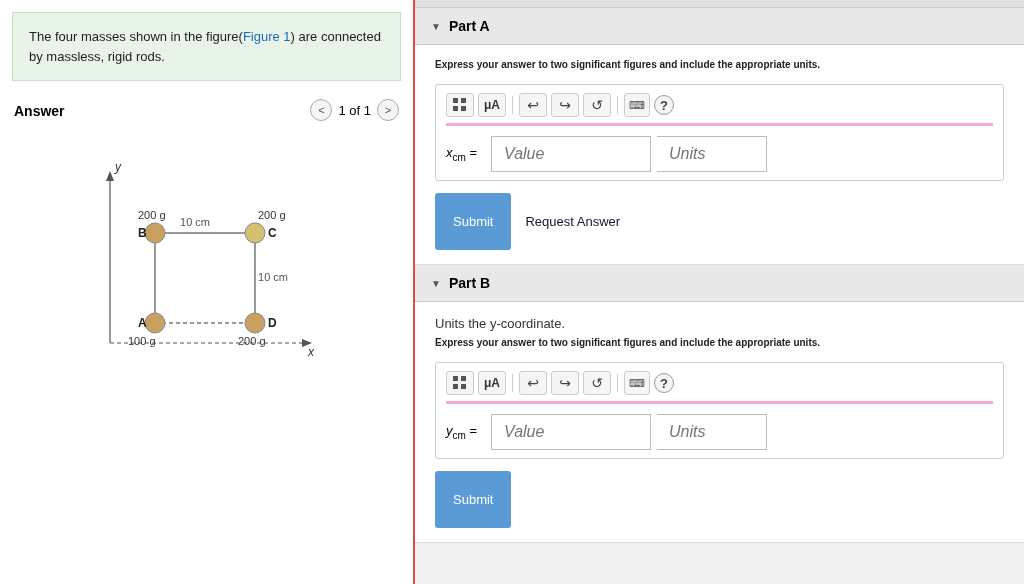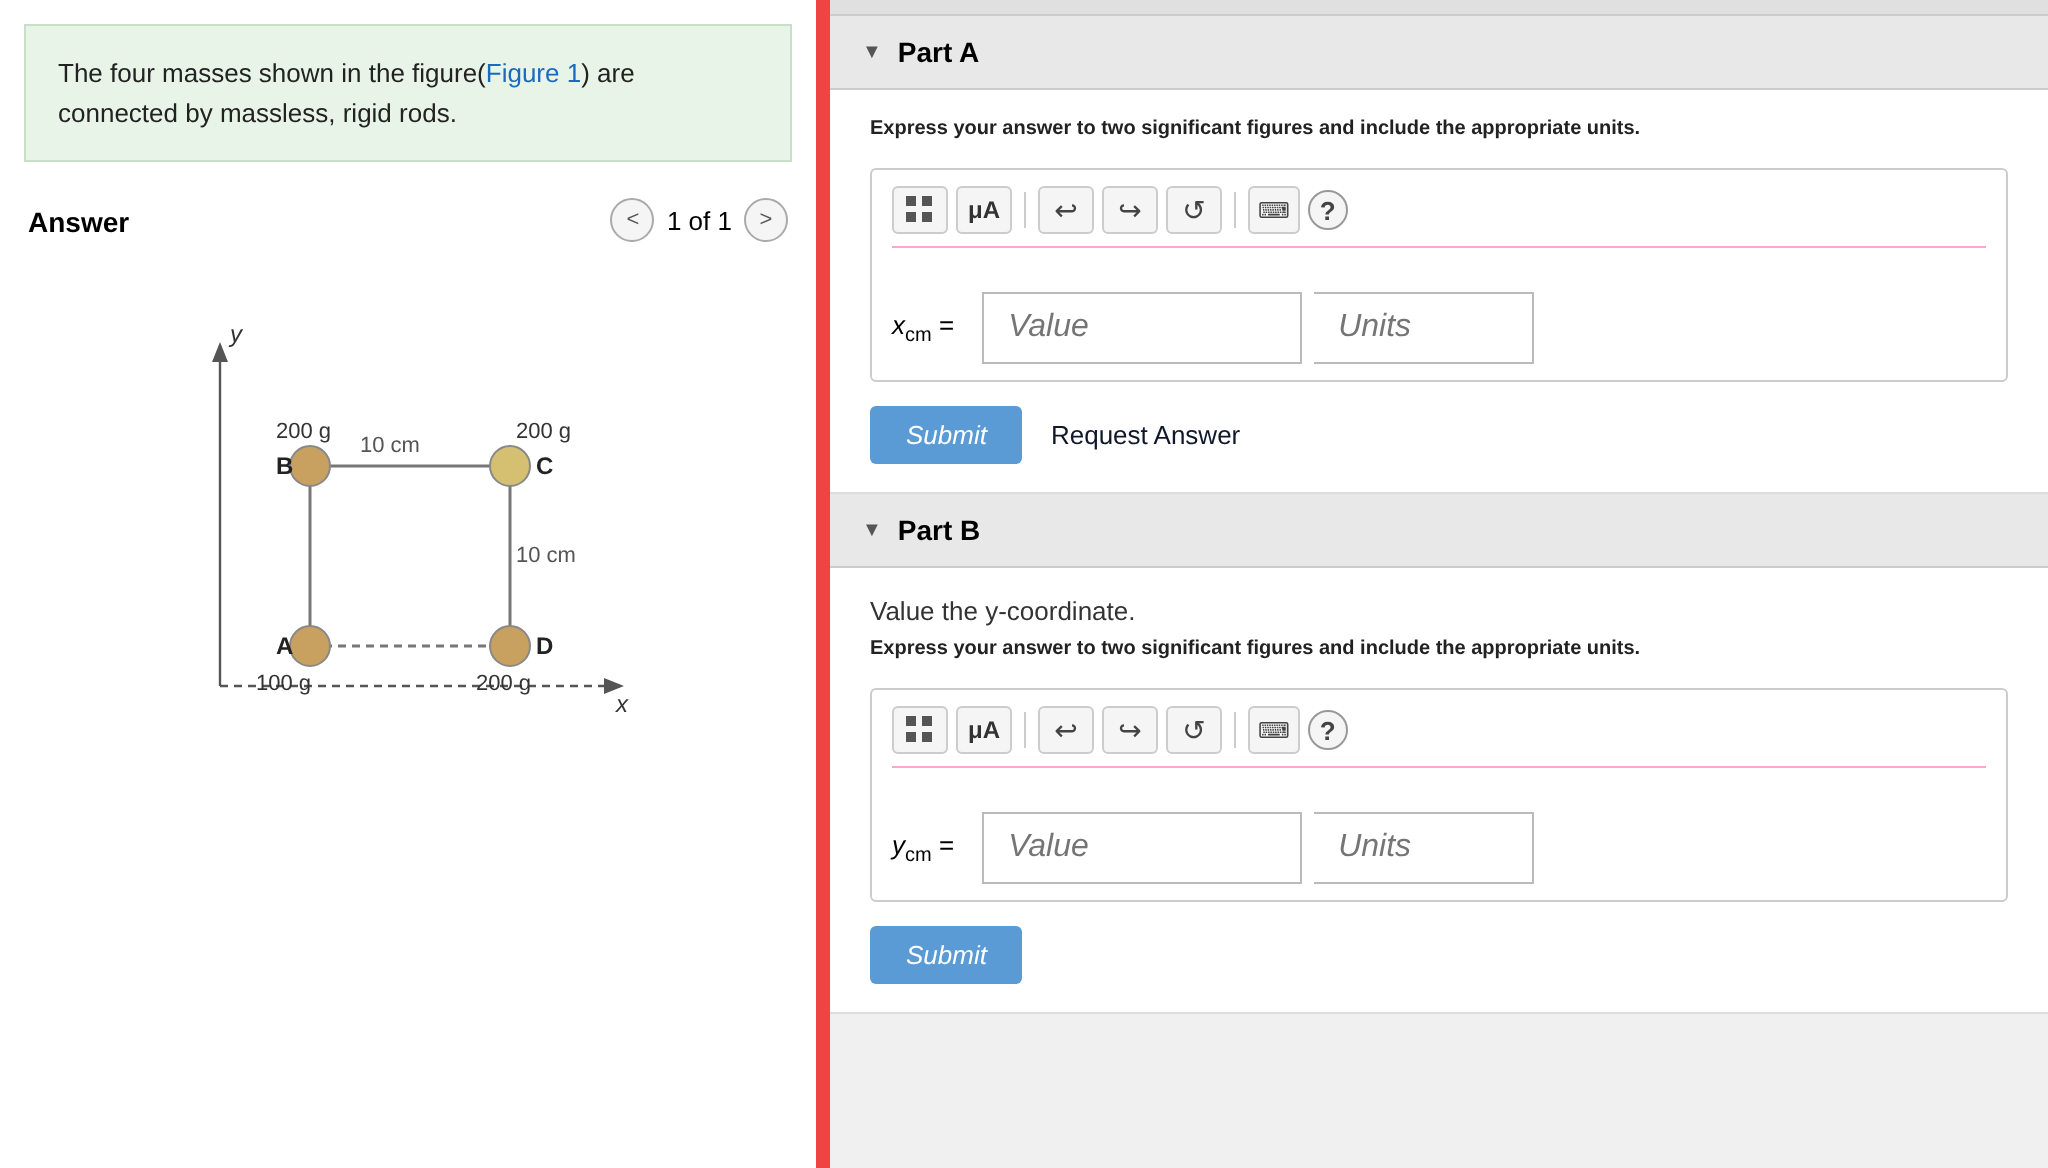--- a/index.html
+++ b/index.html
@@ -9,21 +9,21 @@
       background: #f0f0f0;
       display: flex;
       height: 584px;
       overflow: hidden;
     }
 
     
     .left-panel {
       width: 415px;
       background: #fff;
-      border-right: 7px solid #ef4444;
+      border-right: 2px solid #ef4444;
       display: flex;
       flex-direction: column;
       position: relative;
     }
 
     .problem-text {
       padding: 14px 16px;
       background: #e8f4e8;
       border: 1px solid #c8e0c8;
       margin: 12px;
@@ -152,23 +152,23 @@
       border-radius: 3px;
       background: #fff;
       padding: 8px 10px;
       margin-bottom: 12px;
     }
 
     .toolbar {
       display: flex;
       align-items: center;
       gap: 4px;
-      margin-bottom: 22px;
+      margin-bottom: 10px;
       padding-bottom: 6px;
-      border-bottom: 1px solid #f9a8d4;
+      border-bottom: 3px solid #f9a8d4;
     }
 
     .toolbar-btn {
       width: 28px;
       height: 24px;
       border: 1px solid #ccc;
       background: #f5f5f5;
       border-radius: 3px;
       cursor: pointer;
       display: flex;
@@ -261,25 +261,24 @@
       display: flex;
       align-items: center;
       gap: 14px;
       margin-top: 4px;
     }
 
     .submit-btn {
       background: #5b9bd5;
       color: #fff;
       border: none;
-      padding: 7px 18px;
+      padding: 21px 18px;
       font-size: 13px;
       border-radius: 3px;
       cursor: pointer;
-      font-style: italic;
     }
 
     .request-answer-link {
       color: #0f172a;
       font-size: 13px;
       text-decoration: none;
       cursor: pointer;
     }
   </style>
 </head>
@@ -399,21 +398,21 @@
       </div>
     </div>
   </div>
 
   <div class="part-section">
     <div class="part-header">
       <span class="arrow">▼</span>
       <span class="part-title">Part B</span>
     </div>
     <div class="part-content">
-      <p class="part-description">Value the y-coordinate.</p>
+      <p class="part-description">Units the y-coordinate.</p>
       <p class="part-instruction">Express your answer to two significant figures and include the appropriate units.</p>
 
       <div class="answer-box">
         <div class="toolbar">
           <button class="toolbar-btn" title="Matrix">
             <span style="display:inline-grid;grid-template-columns:1fr 1fr;gap:1px;width:14px;height:14px;">
               <span style="background:#555;width:5px;height:5px;display:block;"></span>
               <span style="background:#555;width:5px;height:5px;display:block;"></span>
               <span style="background:#555;width:5px;height:5px;display:block;"></span>
               <span style="background:#555;width:5px;height:5px;display:block;"></span>

